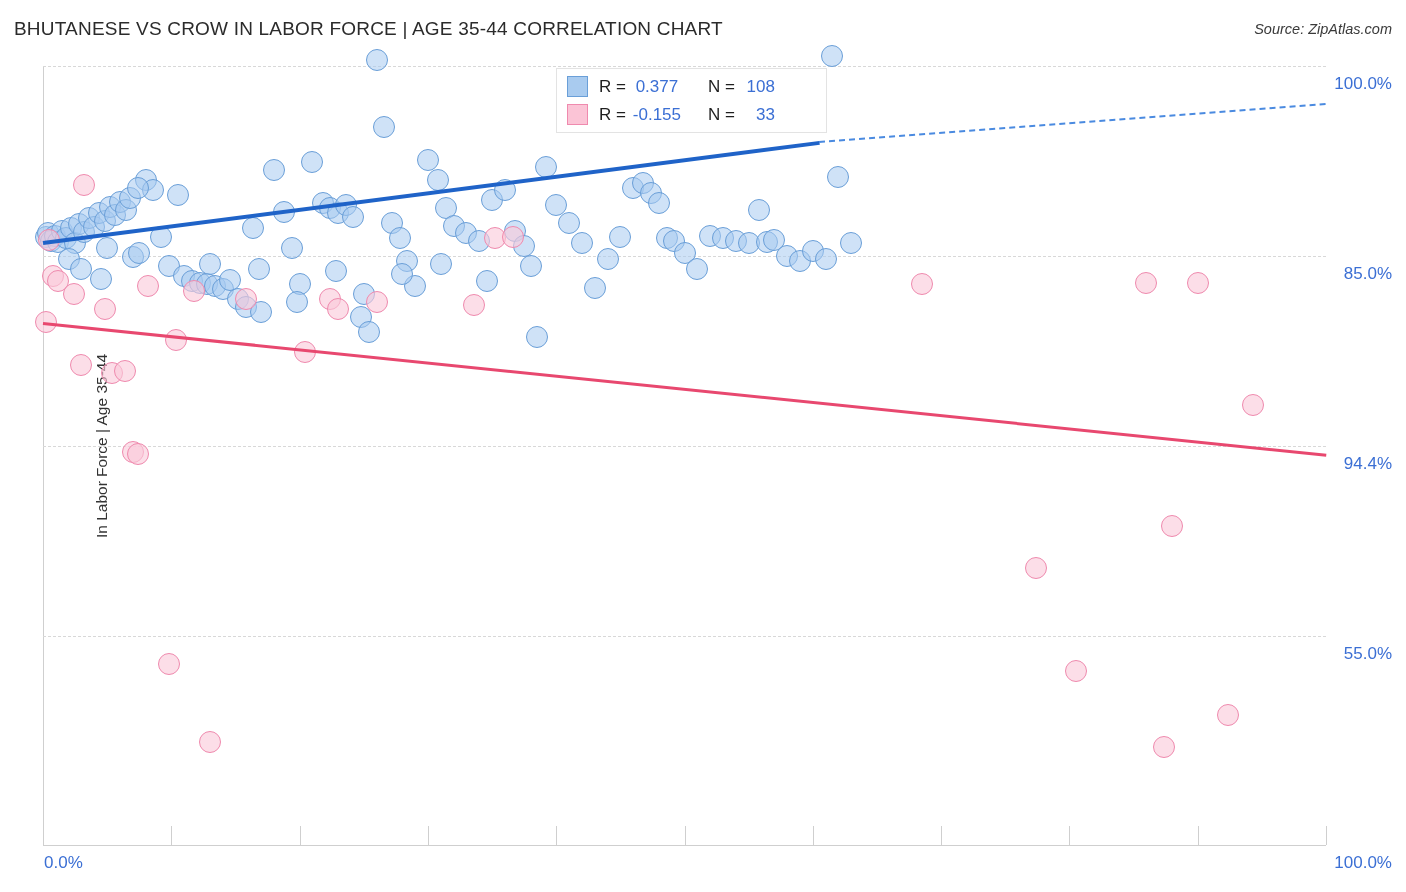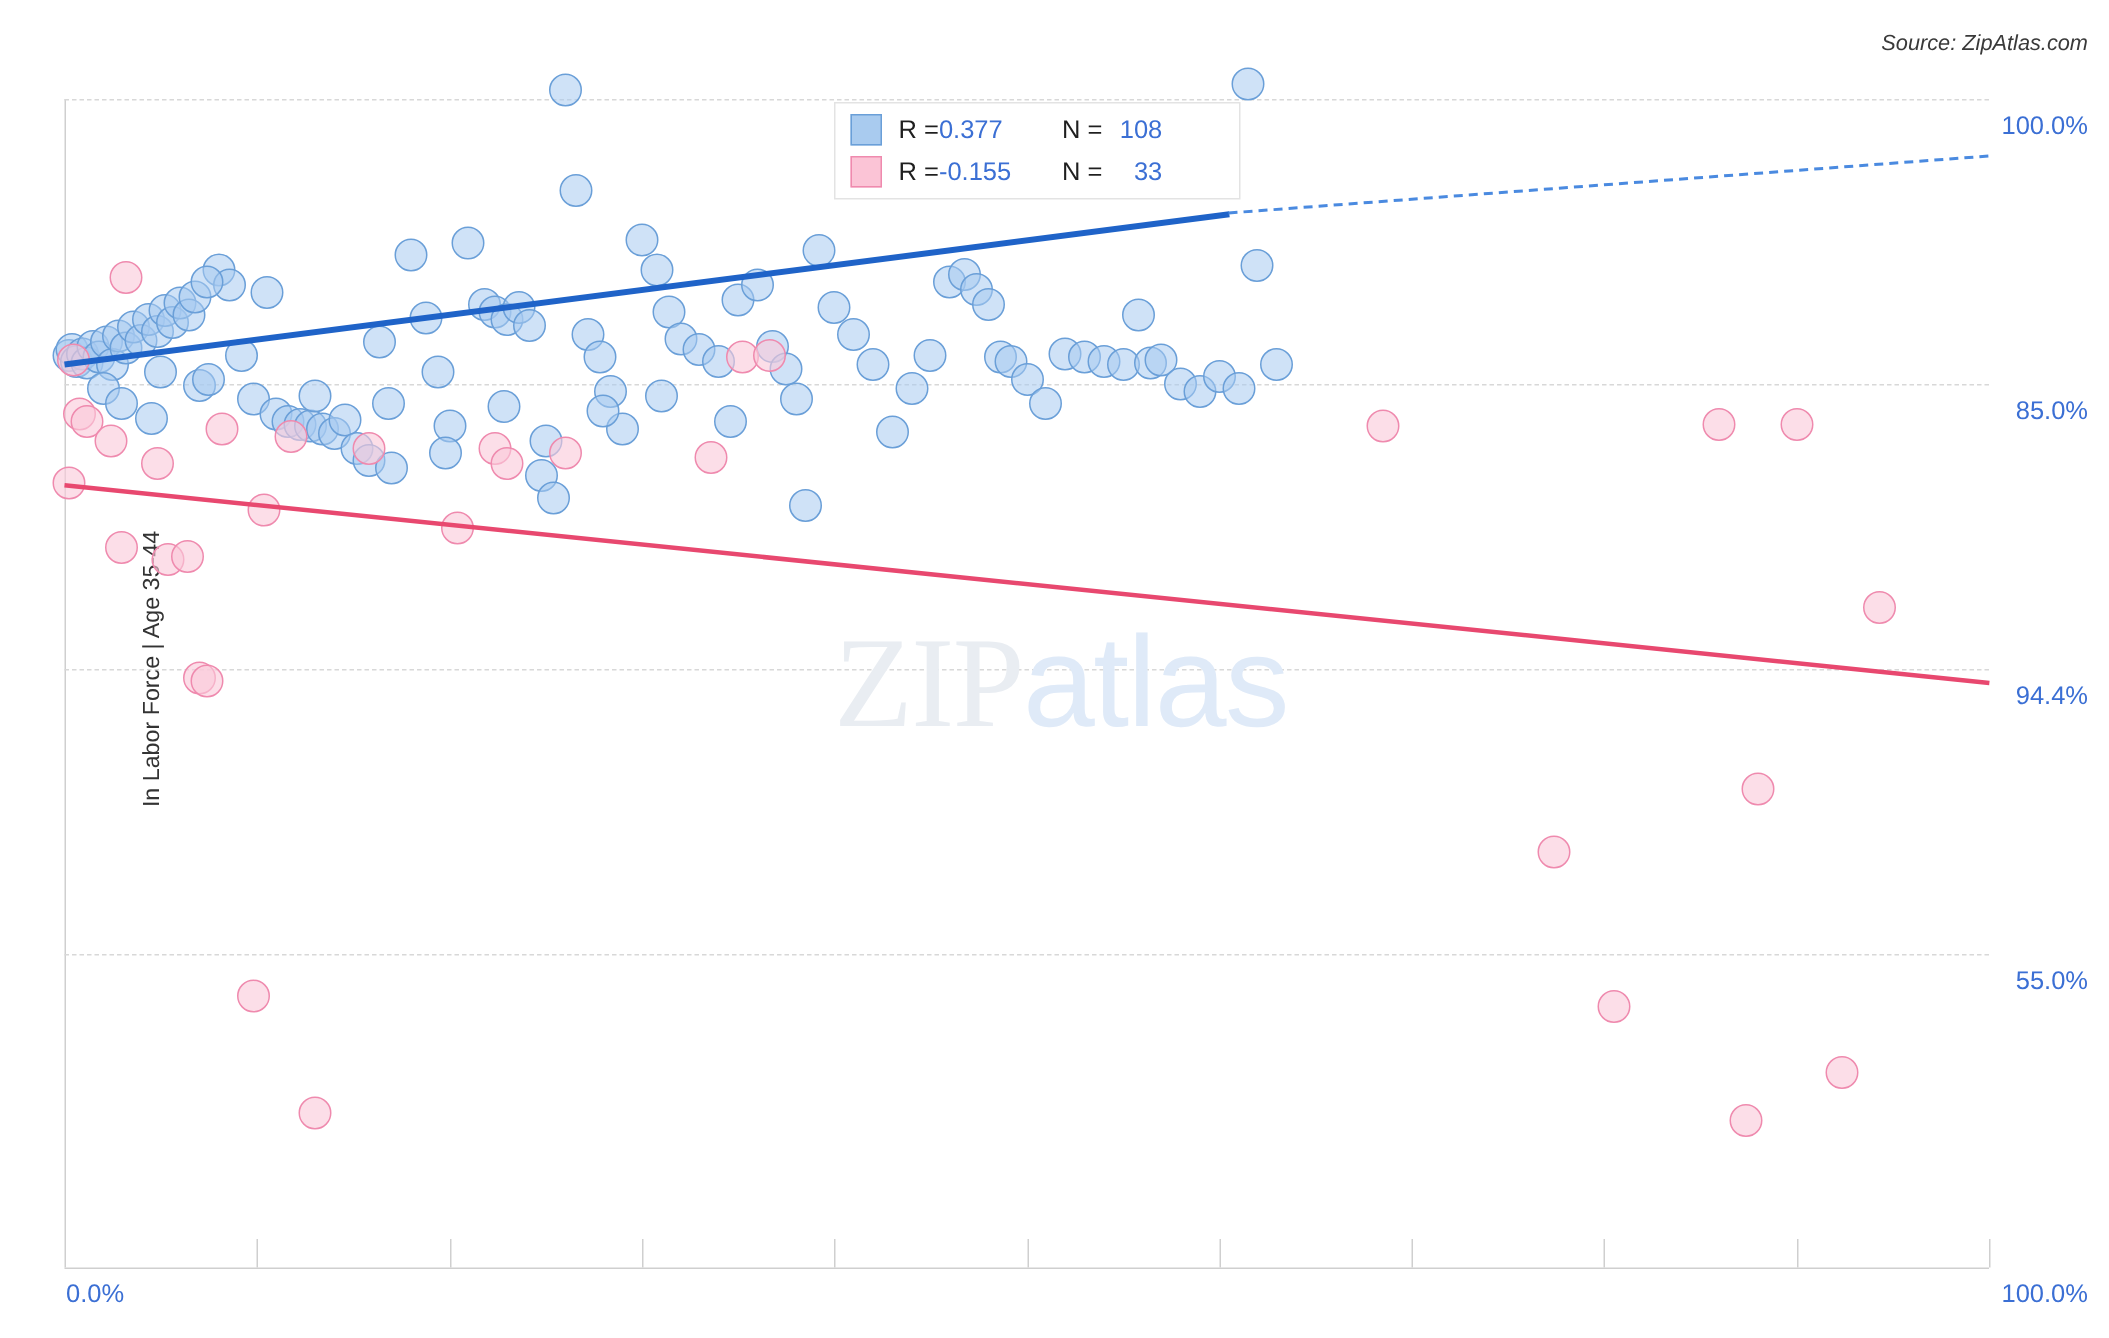--- a/index.html
+++ b/index.html
@@ -97,40 +97,41 @@
     border:1px solid #e3e3e3;
     box-sizing:border-box;
     display:flex;flex-direction:column;justify-content:center;
     padding:0 10px;
   }
   .statrow{display:flex;align-items:center;height:28px;white-space:nowrap;}
   .swatch{width:21px;height:21px;box-sizing:border-box;margin-right:11px;flex:none;}
   .swatch.b{background:#a9cbef;border:1.4px solid #6a9fd8;}
   .swatch.p{background:#fbc4d6;border:1.4px solid #ef8aae;}
   .rlabel{font-size:17px;color:#1f1f1f;}
-  .rval{font-size:17px;color:#3b6fd4;display:inline-block;width:62px;text-align:left;}
+  .rval{font-size:17px;color:#3b6fd4;display:inline-block;width:62px;text-align:center;}
   .nlabel{font-size:17px;color:#1f1f1f;margin-left:20px;}
   .nval{font-size:17px;color:#3b6fd4;display:inline-block;width:40px;text-align:right;}
 
   
   .blegend{
     position:absolute;left:0;top:851px;width:1406px;
     display:flex;justify-content:center;align-items:center;gap:34px;
   }
   .bl-item{display:flex;align-items:center;gap:10px;}
   .bl-sw{width:22px;height:20px;box-sizing:border-box;}
   .bl-sw.b{background:#b4d2f2;border:1.4px solid #6a9fd8;}
   .bl-sw.p{background:#fbc4d6;border:1.4px solid #ef8aae;}
   .bl-tx{font-size:17px;color:#2b2b2b;}
 </style>
 </head>
 <body>
 
 <div id="chart-root">
 
+  <div class="title">BHUTANESE VS CROW IN LABOR FORCE | AGE 35-44 CORRELATION CHART</div>
   <div class="source">Source: ZipAtlas.com</div>
 
   <div class="ytitle">In Labor Force | Age 35-44</div>
 
   <div class="axis-left"></div>
   <div class="axis-bottom"></div>
 
   <div id="gridlines">
       <div class="gridline" style="top: 66px;"></div>
       <div class="gridline" style="top: 256px;"></div>
@@ -149,23 +150,20 @@
       <div class="tick" style="left: 1197.7px;"></div>
       <div class="tick" style="left: 1326px;"></div>
     </div>
   <div id="ylabels">
       <div class="ylab" style="top: 74px;">100.0%</div>
       <div class="ylab" style="top: 264px; text-align: right;">85.0%</div>
       <div class="ylab" style="top: 454px;">94.4%</div>
       <div class="ylab" style="top: 644px;">55.0%</div>
     </div>
 
-  <div class="watermark">
-    <span class="wm-zip">ZIP</span><span class="wm-atlas">atlas</span>
-  </div>
 
   <div class="plot" id="plot"></div>
 
   <div class="statbox">
     <div class="statrow">
       <span class="swatch b"></span>
       <span class="rlabel">R =</span>
       <span class="rval">0.377</span>
       <span class="nlabel">N =</span>
       <span class="nval">108</span>

